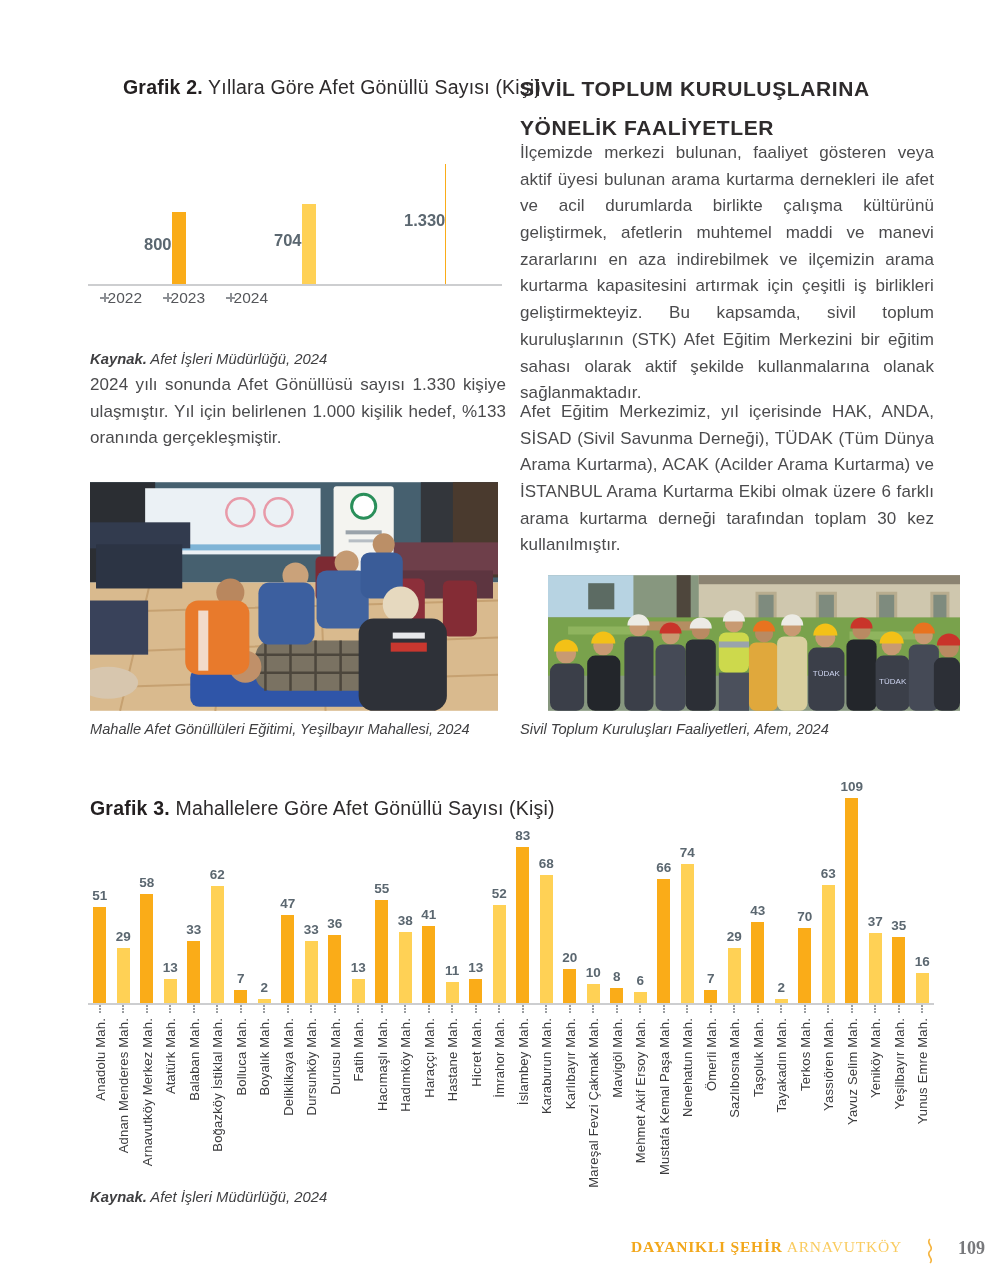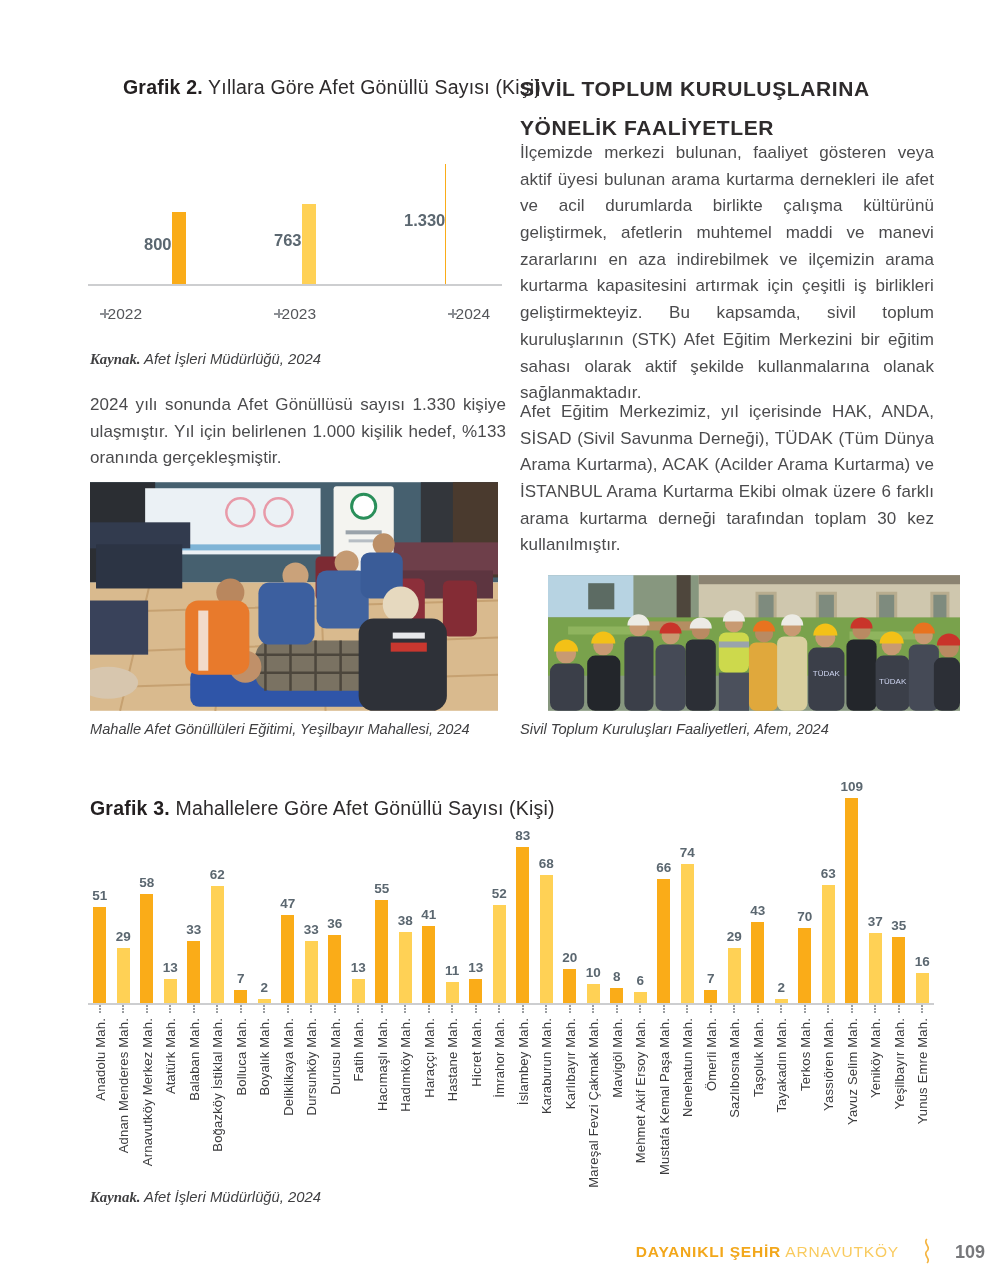--- a/index.html
+++ b/index.html
@@ -4,45 +4,45 @@
 <style>
   html,body{margin:0;padding:0;background:#ffffff;}
   body{width:1000px;height:1285px;position:relative;font-family:"Liberation Sans",sans-serif;color:#454547;overflow:hidden;}
   .abs{position:absolute;}
   
   .g-title{font-size:19.5px;color:#2e2b2c;line-height:1.75;letter-spacing:.2px;}
   .g-title b{color:#231f20;}
   .sec-heading{font-size:21px;font-weight:700;color:#2e2b2c;letter-spacing:.6px;line-height:1.85;}
   .body-par{font-size:17px;line-height:1.56;color:#4b4b4d;text-align:justify;letter-spacing:.1px;}
   .kaynak{font-size:14.8px;font-style:italic;color:#3f3f41;}
-  .kaynak b{font-weight:700;font-family:Liberation Serif, serif;}
+  .kaynak b{font-weight:700;}
   .caption{font-size:14.6px;font-style:italic;color:#3f3f41;}
   
   .g2-bars{display:flex;justify-content:space-around;align-items:flex-end;height:142px;border-bottom:2px solid #cdced0;padding:0 12px;}
   .g2slot{width:42px;display:flex;flex-direction:row;align-items:center;justify-content:flex-end;}
   .g2val{font-size:16.5px;font-weight:600;color:#5b6770;margin-bottom:7px;white-space:nowrap;}
   .g2bar{width:40px;}
-  .g2-xaxis{display:flex;justify-content:space-between;padding:16px 12px;}
+  .g2-xaxis{display:flex;justify-content:flex-start;padding:0 12px;gap:21px;}
   .g2tick{width:9px;height:9px;position:relative;margin-top:2px;}
   .g2tick::before{content:"";position:absolute;left:4px;top:0;width:1.5px;height:9px;background:#8d9095;}
   .g2tick::after{content:"";position:absolute;left:0;top:4px;width:9px;height:1.5px;background:#8d9095;}
   .g2year{font-size:15.5px;color:#54565a;margin-top:3px;}
   
   .g3-bars{display:flex;align-items:flex-end;height:230px;border-bottom:2px solid #cdced0;}
   .g3slot{flex:1;display:flex;flex-direction:column;align-items:center;justify-content:flex-end;min-width:0;}
   .g3val{font-size:13.5px;font-weight:600;color:#5b6770;margin-bottom:4px;white-space:nowrap;}
   .g3bar{width:13px;}
   .g3-ticks{display:flex;}
   .g3tickslot{flex:1;display:flex;justify-content:center;}
   .g3tick{width:0;height:8px;border-left:2px dotted #9a9da1;}
   .g3-xlabels{display:flex;height:182px;}
   .g3xslot{flex:1;position:relative;}
   .g3xslot span{position:absolute;top:5px;left:50%;transform:translateX(-50%) rotate(180deg);writing-mode:vertical-rl;white-space:nowrap;font-size:13px;line-height:1;color:#3b3b3d;letter-spacing:.2px;}
   
-  .footer{display:flex;align-items:center;gap:22px;}
+  .footer{display:flex;gap:22px;font-family:Liberation Serif, serif;}
   .footer .brand{font-size:15.5px;letter-spacing:.8px;}
   .footer .brand b{font-weight:700;}
   .footer .pageno{font-size:18px;font-weight:700;}
   
   .photo{overflow:hidden;}
   .photo svg{display:block;}
 </style>
 </head>
 <body>
 
@@ -50,21 +50,21 @@
   <b>Grafik 2.</b><span> Yıllara Göre Afet Gönüllü Sayısı (Kişi)</span>
 </div>
 
 <div class="abs" style="left:88px;top:142px;width:414px;">
   <div class="g2-bars">
       <div class="g2slot">
         <div class="g2val">800</div>
         <div class="g2bar" style="height: 72px; background: rgb(250, 172, 24);"></div>
       </div>
       <div class="g2slot">
-        <div class="g2val">763</div>
+        <div class="g2val">704</div>
         <div class="g2bar" style="height: 80px; background: rgb(255, 209, 85);"></div>
       </div>
       <div class="g2slot">
         <div class="g2val">1.330</div>
         <div class="g2bar" style="height: 120px; background: rgb(250, 172, 24);"></div>
       </div>
     </div>
   <div class="g2-xaxis">
       <div class="g2slot">
         <div class="g2tick"></div>
@@ -78,21 +78,21 @@
         <div class="g2tick"></div>
         <div class="g2year">2024</div>
       </div>
     </div>
 </div>
 
 <div class="abs kaynak" style="left:90px;top:351px;">
   <b>Kaynak.</b><span> Afet İşleri Müdürlüğü, 2024</span>
 </div>
 
-<div class="abs body-par" style="left:90px;top:392px;width:416px;">2024 yılı sonunda Afet Gönüllüsü sayısı 1.330 kişiye ulaşmıştır. Yıl için belirlenen 1.000 kişilik hedef, %133 oranında gerçekleşmiştir.</div>
+<div class="abs body-par" style="left:90px;top:372px;width:416px;">2024 yılı sonunda Afet Gönüllüsü sayısı 1.330 kişiye ulaşmıştır. Yıl için belirlenen 1.000 kişilik hedef, %133 oranında gerçekleşmiştir.</div>
 
 <div class="abs photo" style="left:90px;top:482px;width:408px;height:229px;">
   <svg viewBox="0 0 407 228" width="408" height="229">
     <rect width="407" height="100" fill="#46606f"></rect>
     <rect width="65" height="100" fill="#2b2e33"></rect>
     <rect x="330" y="0" width="77" height="92" fill="#33363b"></rect>
     <rect x="362" y="0" width="45" height="95" fill="#4a3a2e"></rect>
     <rect x="55" y="6" width="175" height="66" fill="#ebf1f5"></rect>
     <rect x="55" y="62" width="175" height="6" fill="#7fb4d6"></rect>
     <circle cx="150" cy="30" r="14" fill="none" stroke="#e89aa8" stroke-width="2.5"></circle>

